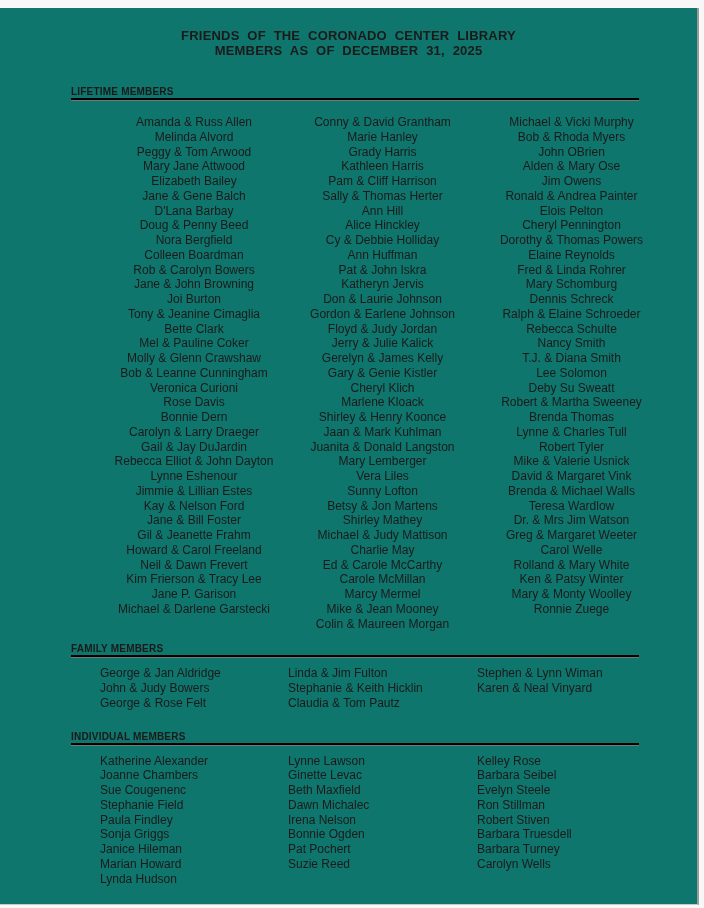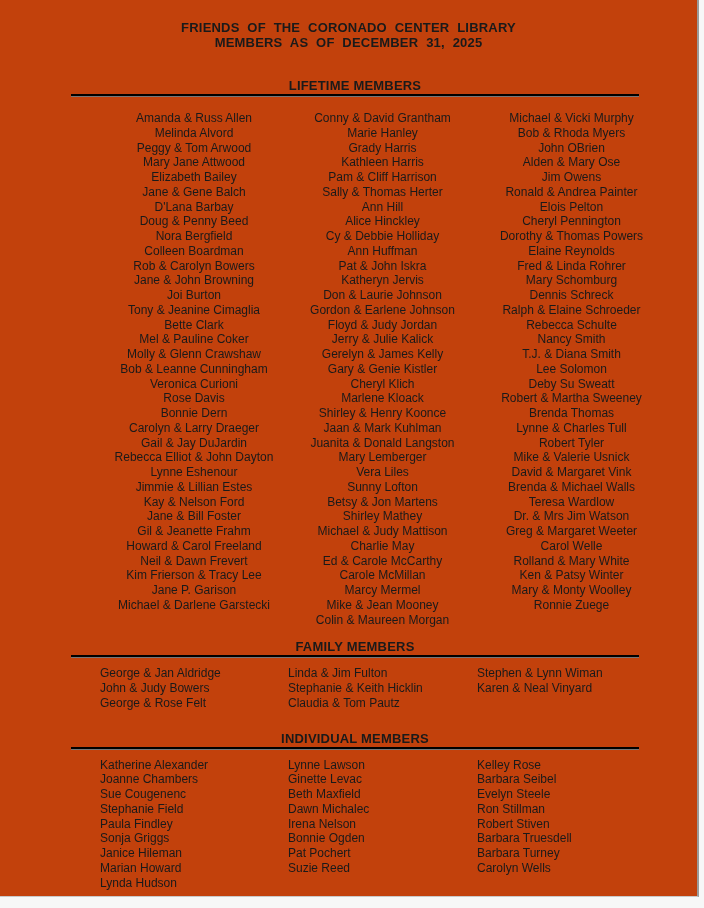--- a/index.html
+++ b/index.html
@@ -11,24 +11,24 @@
   .viewport {
     position: relative;
     width: 704px;
     height: 908px;
     background: #f7f7f7;
     overflow: hidden;
   }
   .page {
     position: absolute;
     left: 0;
-    top: 0;
+    top: 8px;
     width: 697px;
     height: 896px;
-    background: #c2410c;
+    background: #0f766e;
     border-right: 2px solid #9a9a9a;
     border-bottom: 1px solid #c9c9c9;
     color: #1a1a1a;
   }
   .doc-title {
     margin-top: 20px;
     text-align: center;
     font-size: 13px;
     font-weight: bold;
     line-height: 15px;
@@ -36,22 +36,21 @@
     letter-spacing: 0.2px;
   }
   .content {
     margin-left: 71px;
     width: 568px;
   }
   .section-head { margin-top: 28px; }
   .section-head.second { margin-top: 12px; }
   .section-head.third { margin-top: 20px; }
   .section-title {
-    text-align: center;
-    font-size: 13px;
+    font-size: 10px;
     font-weight: bold;
     letter-spacing: 0.2px;
     margin-bottom: 1px;
   }
   .rule {
     height: 2px;
     background: #000;
     border-bottom: 1px solid #777;
   }
   .cols {

